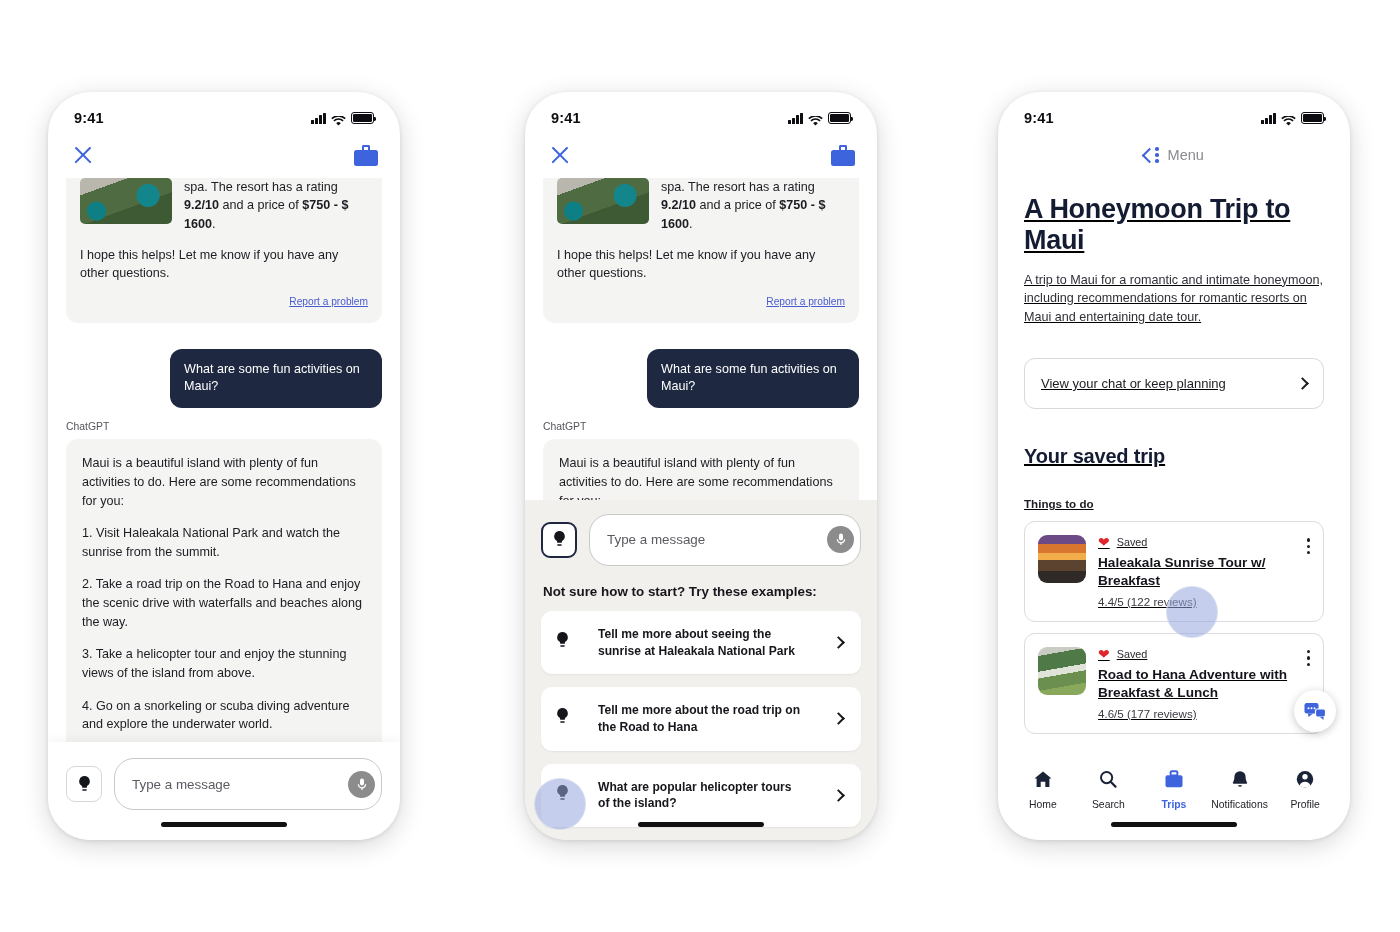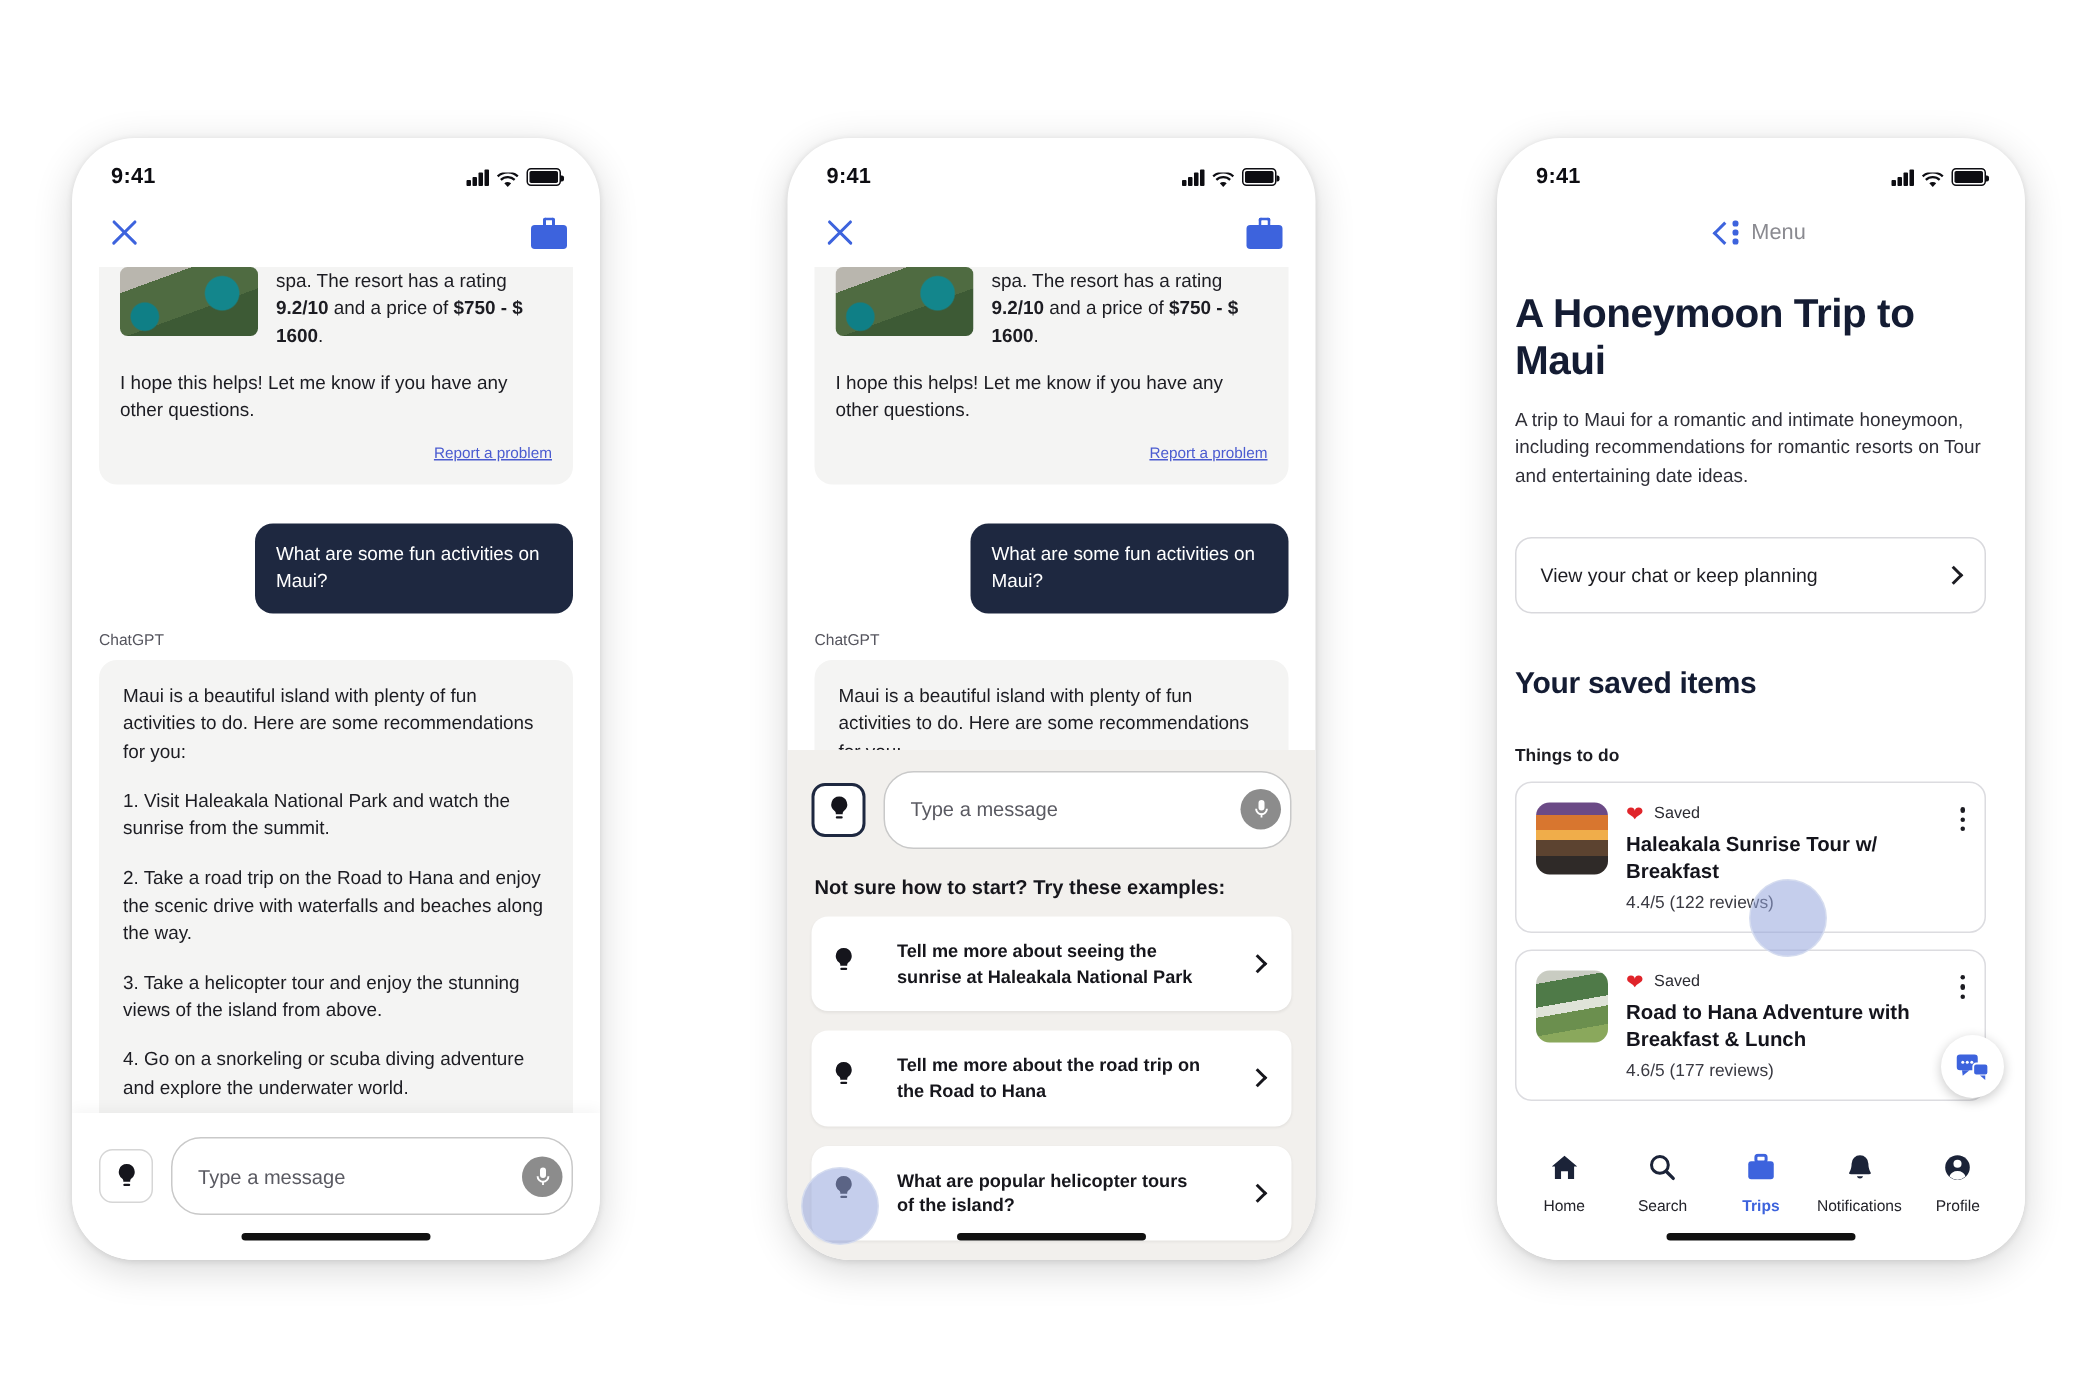--- a/index.html
+++ b/index.html
@@ -156,21 +156,21 @@
   .chev-r { width:9px; height:9px; border-right:2.2px solid #16161c; border-top:2.2px solid #16161c; transform: rotate(45deg); flex:none; margin-right:4px; }
 
   
   .trip-header { height:46px; display:flex; align-items:center; justify-content:center; padding: 0 24px; }
   .chev-back { width:11px; height:11px; border-left:2.3px solid #3d63dd; border-bottom:2.3px solid #3d63dd; transform: rotate(45deg); cursor:pointer; }
   .menu-wrap { display:flex; align-items:center; gap:9px; cursor:pointer; }
   .kebab { display:flex; flex-direction:column; gap:2.6px; }
   .kebab i { width:3.4px; height:3.4px; border-radius:50%; background:#3d63dd; display:block; }
   .menu-lbl { font-size:14.5px; color:#8a8a90; }
 
-  .trip-main { padding: 16px 26px 0 12px; }
+  .trip-main { padding: 16px 26px 0 26px; text-decoration: underline; }
   .trip-title { font-size: 27px; font-weight:bold; color:#141c33; line-height:1.16; letter-spacing:-.3px; }
   .trip-desc { font-size:12.6px; color:#2f2f38; line-height:1.47; margin-top: 14px; }
   .cta-card {
     margin-top: 32px; border:1.3px solid #d9d9dd; border-radius:11px;
     padding: 17px 16px; display:flex; align-items:center; justify-content:space-between; cursor:pointer;
   }
   .cta-card .lbl { font-size:13px; color:#1c1c22; }
   .chev-r2 { width:9px; height:9px; border-right:2.1px solid #1c1c22; border-top:2.1px solid #1c1c22; transform: rotate(45deg); }
 
   .saved-title { font-size:20px; font-weight:bold; color:#141c33; margin-top: 36px; letter-spacing:-.2px; }
@@ -459,28 +459,28 @@
               <i></i>
               <i></i>
               <i></i>
             </span>
           <span class="menu-lbl">Menu</span>
         </div>
       </div>
 
       <div class="trip-main">
         <div class="trip-title">A Honeymoon Trip to Maui</div>
-        <div class="trip-desc">A trip to Maui for a romantic and intimate honeymoon, including recommendations for romantic resorts on Tour and entertaining date ideas.</div>
+        <div class="trip-desc">A trip to Maui for a romantic and intimate honeymoon, including recommendations for romantic resorts on Maui and entertaining date tour.</div>
 
         <div class="cta-card">
           <span class="lbl">View your chat or keep planning</span>
           <span class="chev-r2"></span>
         </div>
 
-        <div class="saved-title">Your saved items</div>
+        <div class="saved-title">Your saved trip</div>
         <div class="saved-sub">Things to do</div>
 
         <div class="item-card">
           <div class="item-thumb sunrise"></div>
           <div class="item-body">
             <div class="saved-row">
               <span class="heart">❤</span>
               <span class="saved-lbl">Saved</span>
             </div>
             <div class="item-name">Haleakala Sunrise Tour w/ Breakfast</div>

